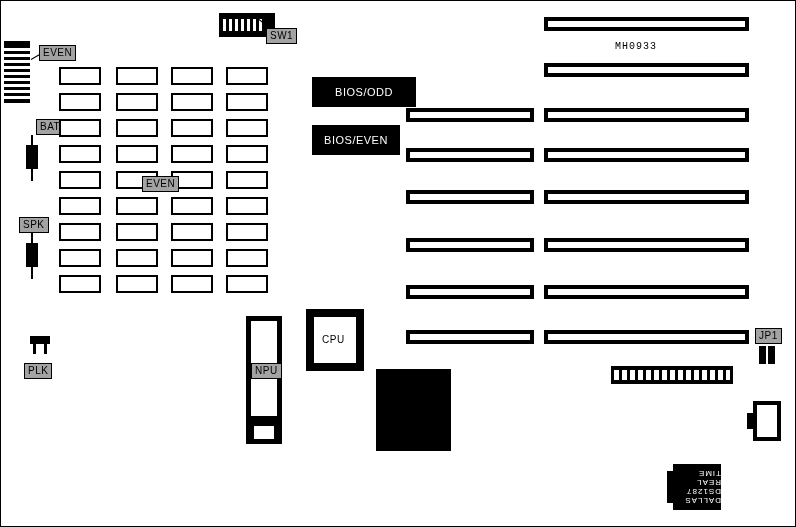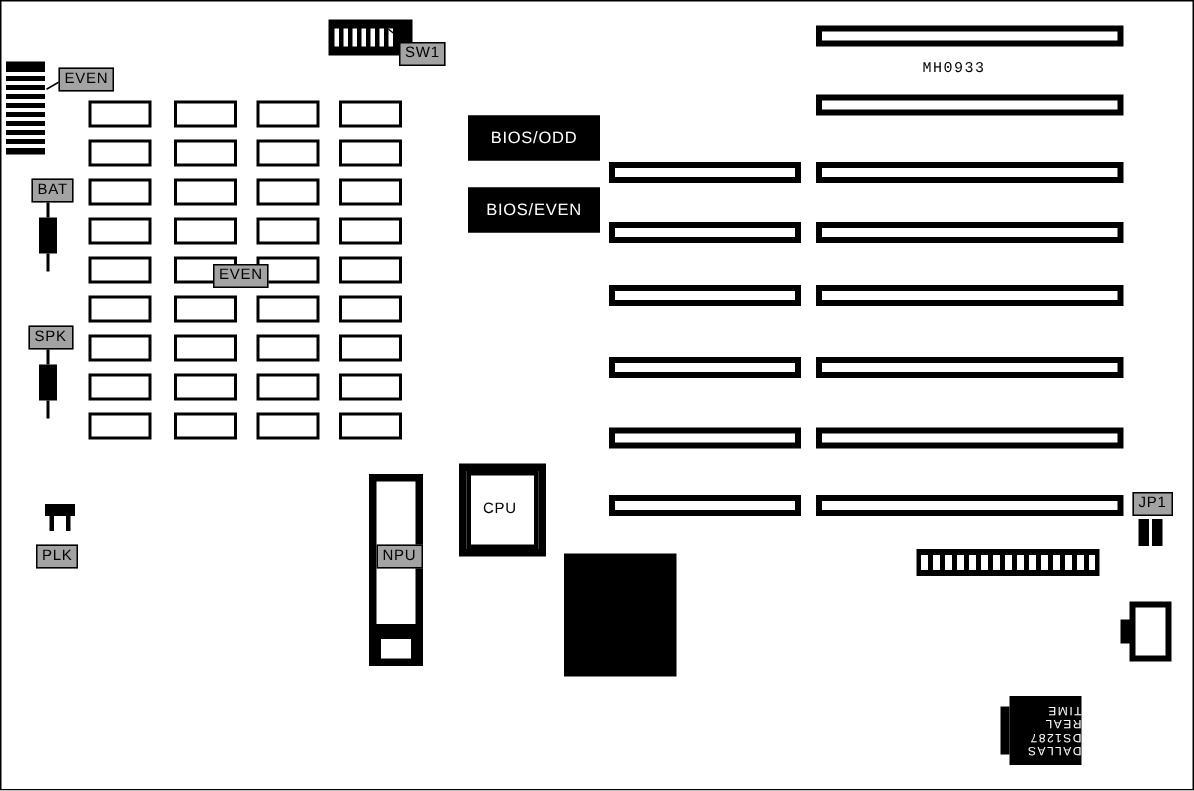--- a/index.html
+++ b/index.html
@@ -65,21 +65,21 @@
   </div>
   <div class="leader" style="left:258px;top:18px;width:18px;height:1px;transform:rotate(38deg);transform-origin:left center;"></div>
   <div class="label" style="left:265px;top:27px;">SW1</div>
 
   <div class="blk" style="left:3px;top:40px;width:26px;height:62px;"></div>
   <div class="blk" style="left:3px;top:44px;width:26px;height:54px;background:
         repeating-linear-gradient(to bottom,#000 0 3px,#fff 3px 6px);"></div>
   <div class="leader" style="left:30px;top:58px;width:24px;height:1px;transform:rotate(-30deg);transform-origin:left center;"></div>
   <div class="label" style="left:38px;top:44px;">EVEN</div>
 
-  <div class="label" style="left:20px;top:118px;">BAT</div>
+  <div class="label" style="left:35px;top:118px;">BAT</div>
   <div class="blk" style="left:30px;top:134px;width:2px;height:10px;"></div>
   <div class="blk" style="left:25px;top:144px;width:12px;height:24px;"></div>
   <div class="blk" style="left:30px;top:168px;width:2px;height:12px;"></div>
 
   <div class="label" style="left:18px;top:216px;">SPK</div>
   <div class="blk" style="left:30px;top:232px;width:2px;height:10px;"></div>
   <div class="blk" style="left:25px;top:242px;width:12px;height:24px;"></div>
   <div class="blk" style="left:30px;top:266px;width:2px;height:12px;"></div>
 
   <div class="blk" style="left:29px;top:335px;width:20px;height:8px;"></div>
@@ -120,21 +120,21 @@
       <div class="chip" style="left: 225px; top: 118px; width: 42px; height: 18px;"></div>
       <div class="chip" style="left: 225px; top: 144px; width: 42px; height: 18px;"></div>
       <div class="chip" style="left: 225px; top: 170px; width: 42px; height: 18px;"></div>
       <div class="chip" style="left: 225px; top: 196px; width: 42px; height: 18px;"></div>
       <div class="chip" style="left: 225px; top: 222px; width: 42px; height: 18px;"></div>
       <div class="chip" style="left: 225px; top: 248px; width: 42px; height: 18px;"></div>
       <div class="chip" style="left: 225px; top: 274px; width: 42px; height: 18px;"></div>
     </div>
   <div class="label" style="left:141px;top:175px;z-index:5;">EVEN</div>
 
-  <div class="labelblk" style="left:311px;top:76px;width:88px;height:30px;">BIOS/ODD</div>
+  <div class="labelblk" style="left:311px;top:76px;width:104px;height:30px;">BIOS/ODD</div>
   <div class="labelblk" style="left:311px;top:124px;width:88px;height:30px;">BIOS/EVEN</div>
 
   <div class="plaintext" style="left:614px;top:40px;font-family:Liberation Mono, monospace;">MH0933</div>
 
   <div id="slot-area">
       <div class="slot" style="left: 543px; top: 16px; width: 205px; height: 14px;"></div>
       <div class="slot" style="left: 543px; top: 62px; width: 205px; height: 14px;"></div>
       <div class="slot" style="left: 543px; top: 107px; width: 205px; height: 14px;"></div>
       <div class="slot" style="left: 543px; top: 147px; width: 205px; height: 14px;"></div>
       <div class="slot" style="left: 543px; top: 189px; width: 205px; height: 14px;"></div>

